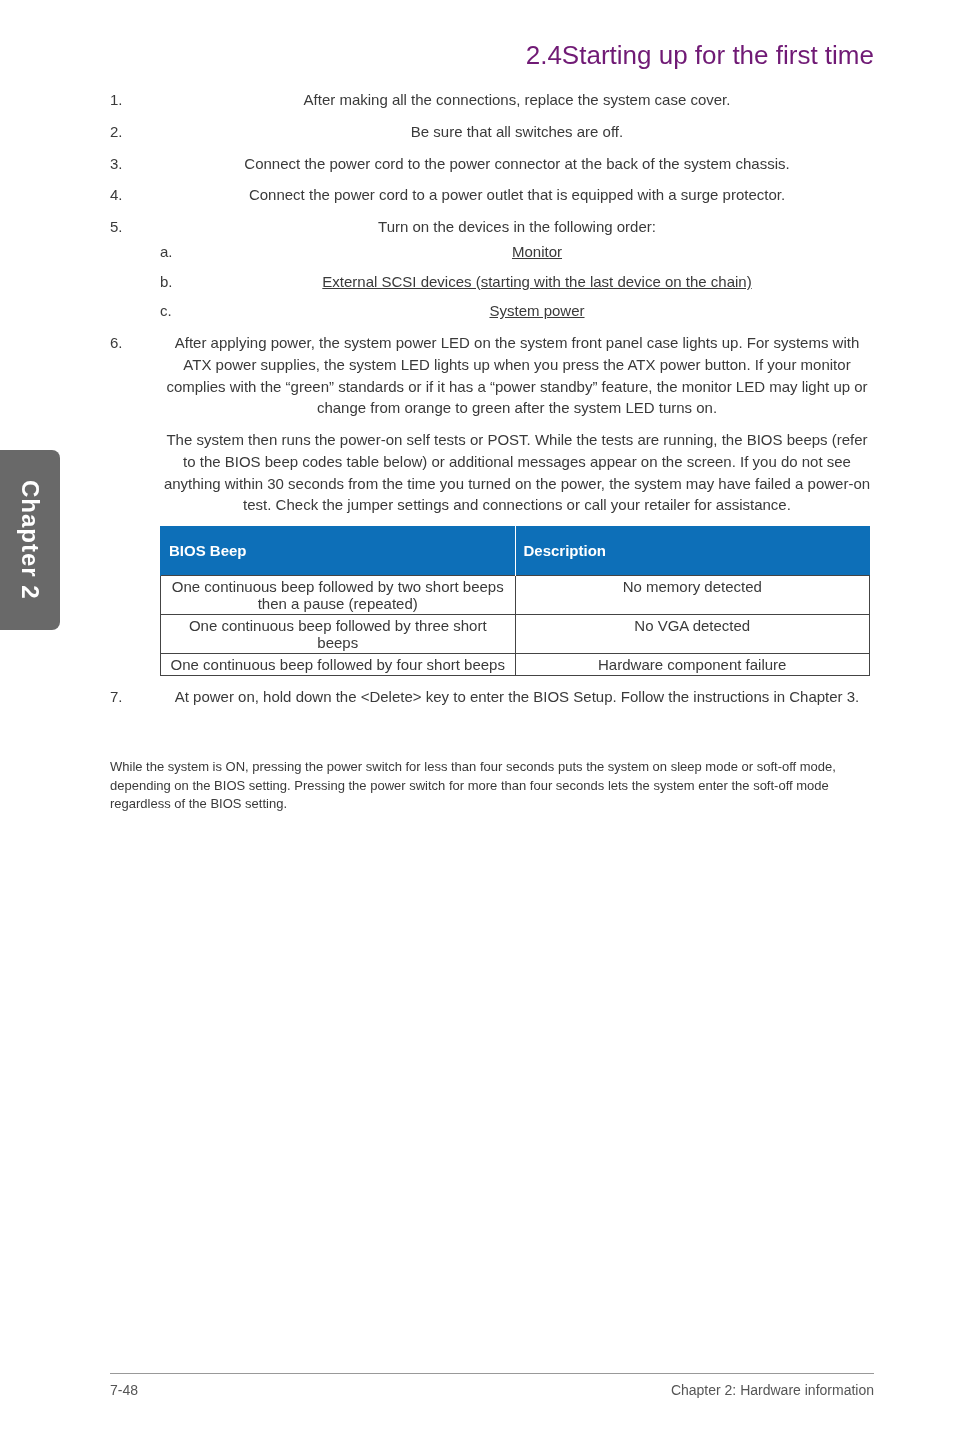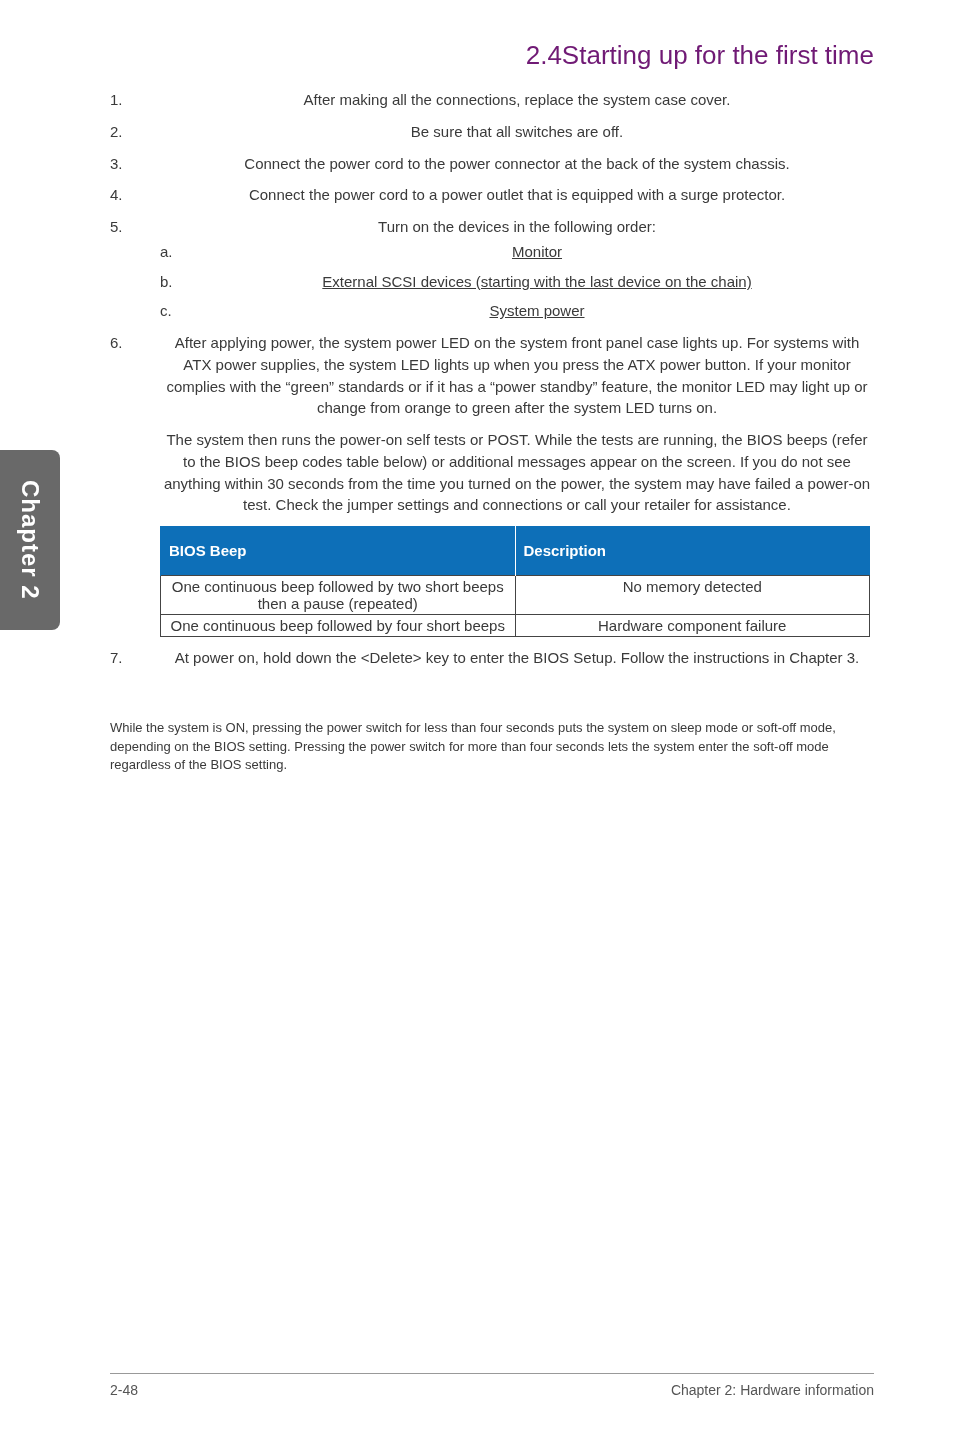--- a/index.html
+++ b/index.html
@@ -178,31 +178,35 @@
     <tr>
       <th style="width:50%">BIOS Beep</th>
       <th>Description</th>
     </tr>
   </thead>
   <tbody>
     <tr class="sep">
       <td>One continuous beep followed by two short beeps then a pause (repeated)</td>
       <td>No memory detected</td>
     </tr>
+    <tr class="sep">
+      <td>One continuous beep followed by three short beeps</td>
+      <td>No VGA detected</td>
+    </tr>
     <tr class="sep last">
       <td>One continuous beep followed by four short beeps</td>
       <td>Hardware component failure</td>
     </tr>
   </tbody>
 </table>
 
 <ol class="main-list" start="7" style="counter-reset: item 6;">
   <li><span>At power on, hold down the &lt;Delete&gt; key to enter the BIOS Setup. Follow the instructions in Chapter 3.</span></li>
 </ol>
 
 <div class="section2">
   <p class="body-para">While the system is ON, pressing the power switch for less than four seconds puts the system on sleep mode or soft-off mode, depending on the BIOS setting. Pressing the power switch for more than four seconds lets the system enter the soft-off mode regardless of the BIOS setting.</p>
 </div>
 
 <div class="footer">
-  <span>2-48</span>
+  <span>7-48</span>
   <span>Chapter 2: Hardware information</span>
 </div>
 
 </body></html>

